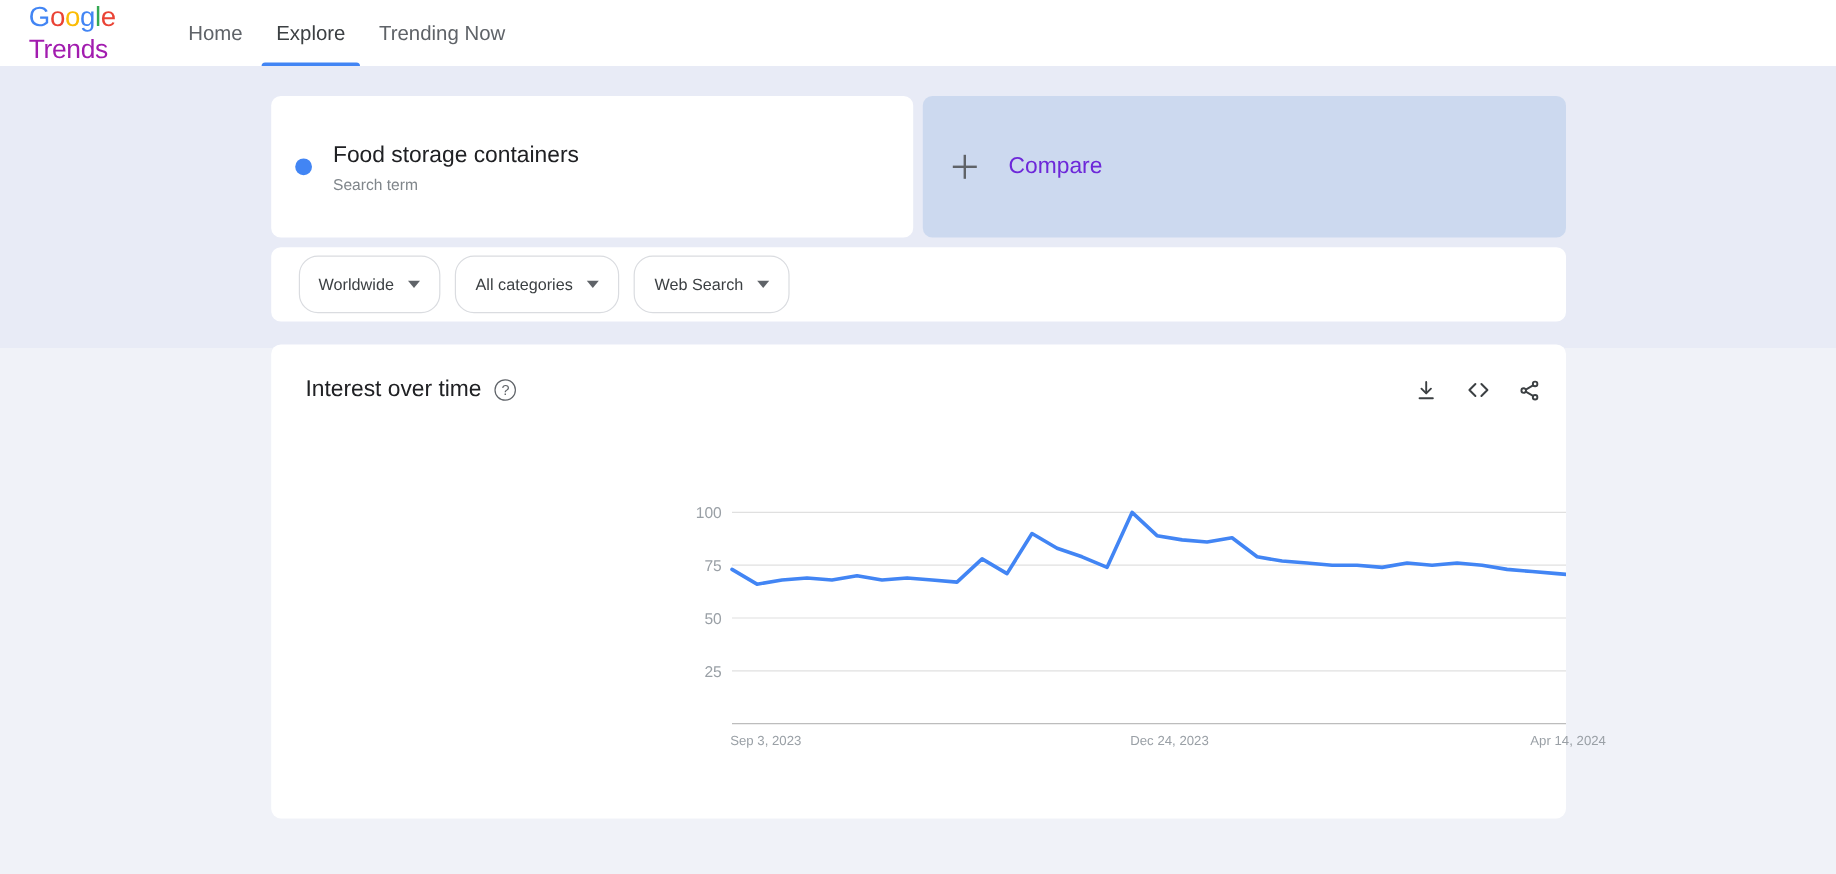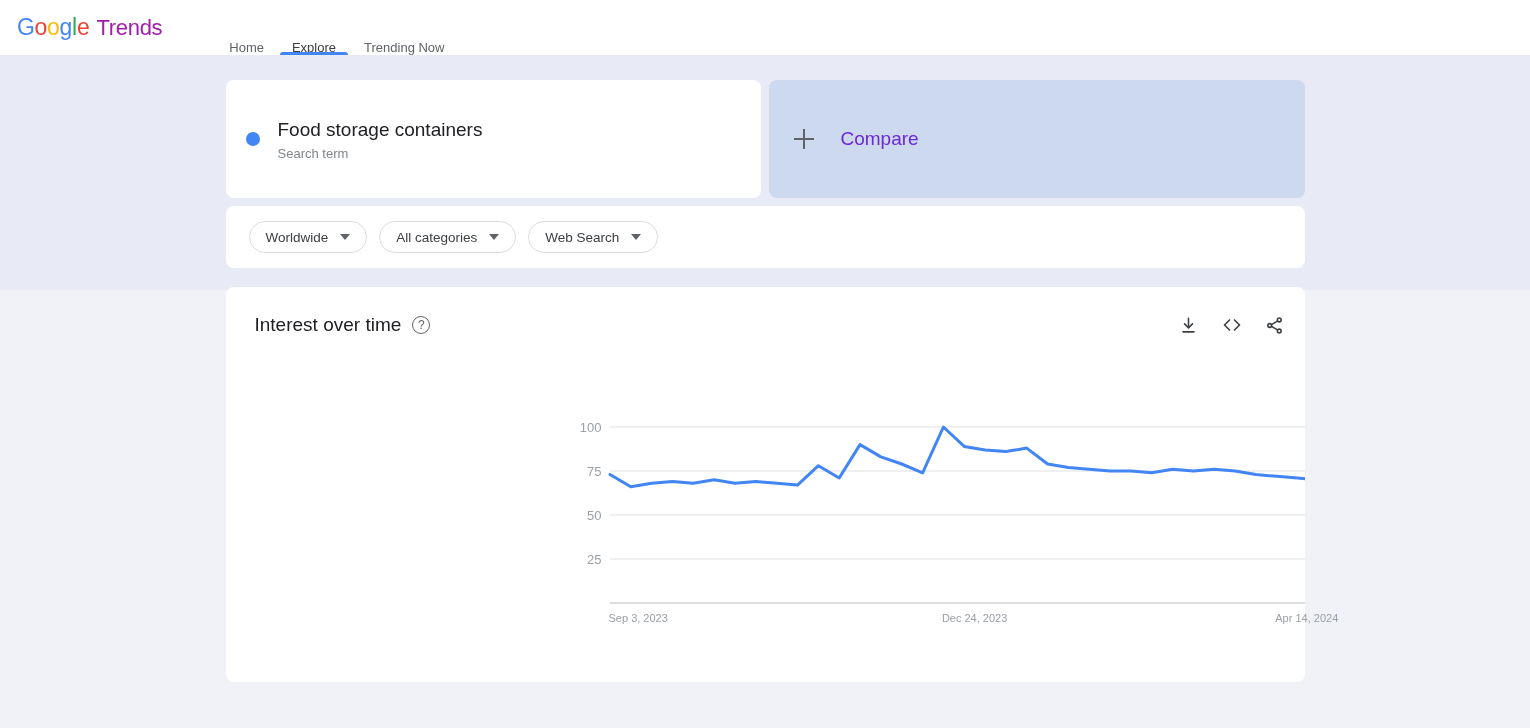--- a/index.html
+++ b/index.html
@@ -20,43 +20,44 @@
     padding-left: 17px;
     position: relative;
     z-index: 5;
   }
   .logo {
     font-size: 23px;
     letter-spacing: -0.3px;
     display: flex;
     align-items: baseline;
     white-space: nowrap;
+    flex-direction: column;
   }
   .logo .g1 { color: #4285F4; }
   .logo .o1 { color: #EA4335; }
   .logo .o2 { color: #FBBC05; }
   .logo .g2 { color: #4285F4; }
   .logo .l1 { color: #34A853; }
   .logo .e1 { color: #EA4335; }
   .logo .word-trends {
     color: #a21caf;
     margin-left: 7px;
     font-size: 22px;
   }
   .nav {
     display: flex;
     align-items: stretch;
     height: 55px;
     margin-left: 53px;
   }
   .nav-item {
     display: flex;
-    align-items: flex-end;
+    align-items: center;
     padding: 0 14px;
-    font-size: 13px;
+    font-size: 17px;
     color: #5f6368;
     position: relative;
     cursor: pointer;
     height: 55px;
   }
   .nav-item.active { color: #3c4043; }
   .nav-item.active::after {
     content: "";
     position: absolute;
     left: 2px; right: 2px; bottom: 0;
@@ -152,21 +153,21 @@
     height: 62px;
     margin: 8px auto 0 auto;
     background: #ffffff;
     border-radius: 8px;
     display: flex;
     align-items: center;
     padding-left: 23px;
     gap: 12px;
   }
   .chip {
-    height: 32px;
+    height: 48px;
     border: 1px solid #dadce0;
     border-radius: 16px;
     display: flex;
     align-items: center;
     padding: 4px 16px;
     font-size: 13.5px;
     color: #3c4043;
     background: #fff;
     cursor: pointer;
     white-space: nowrap;

